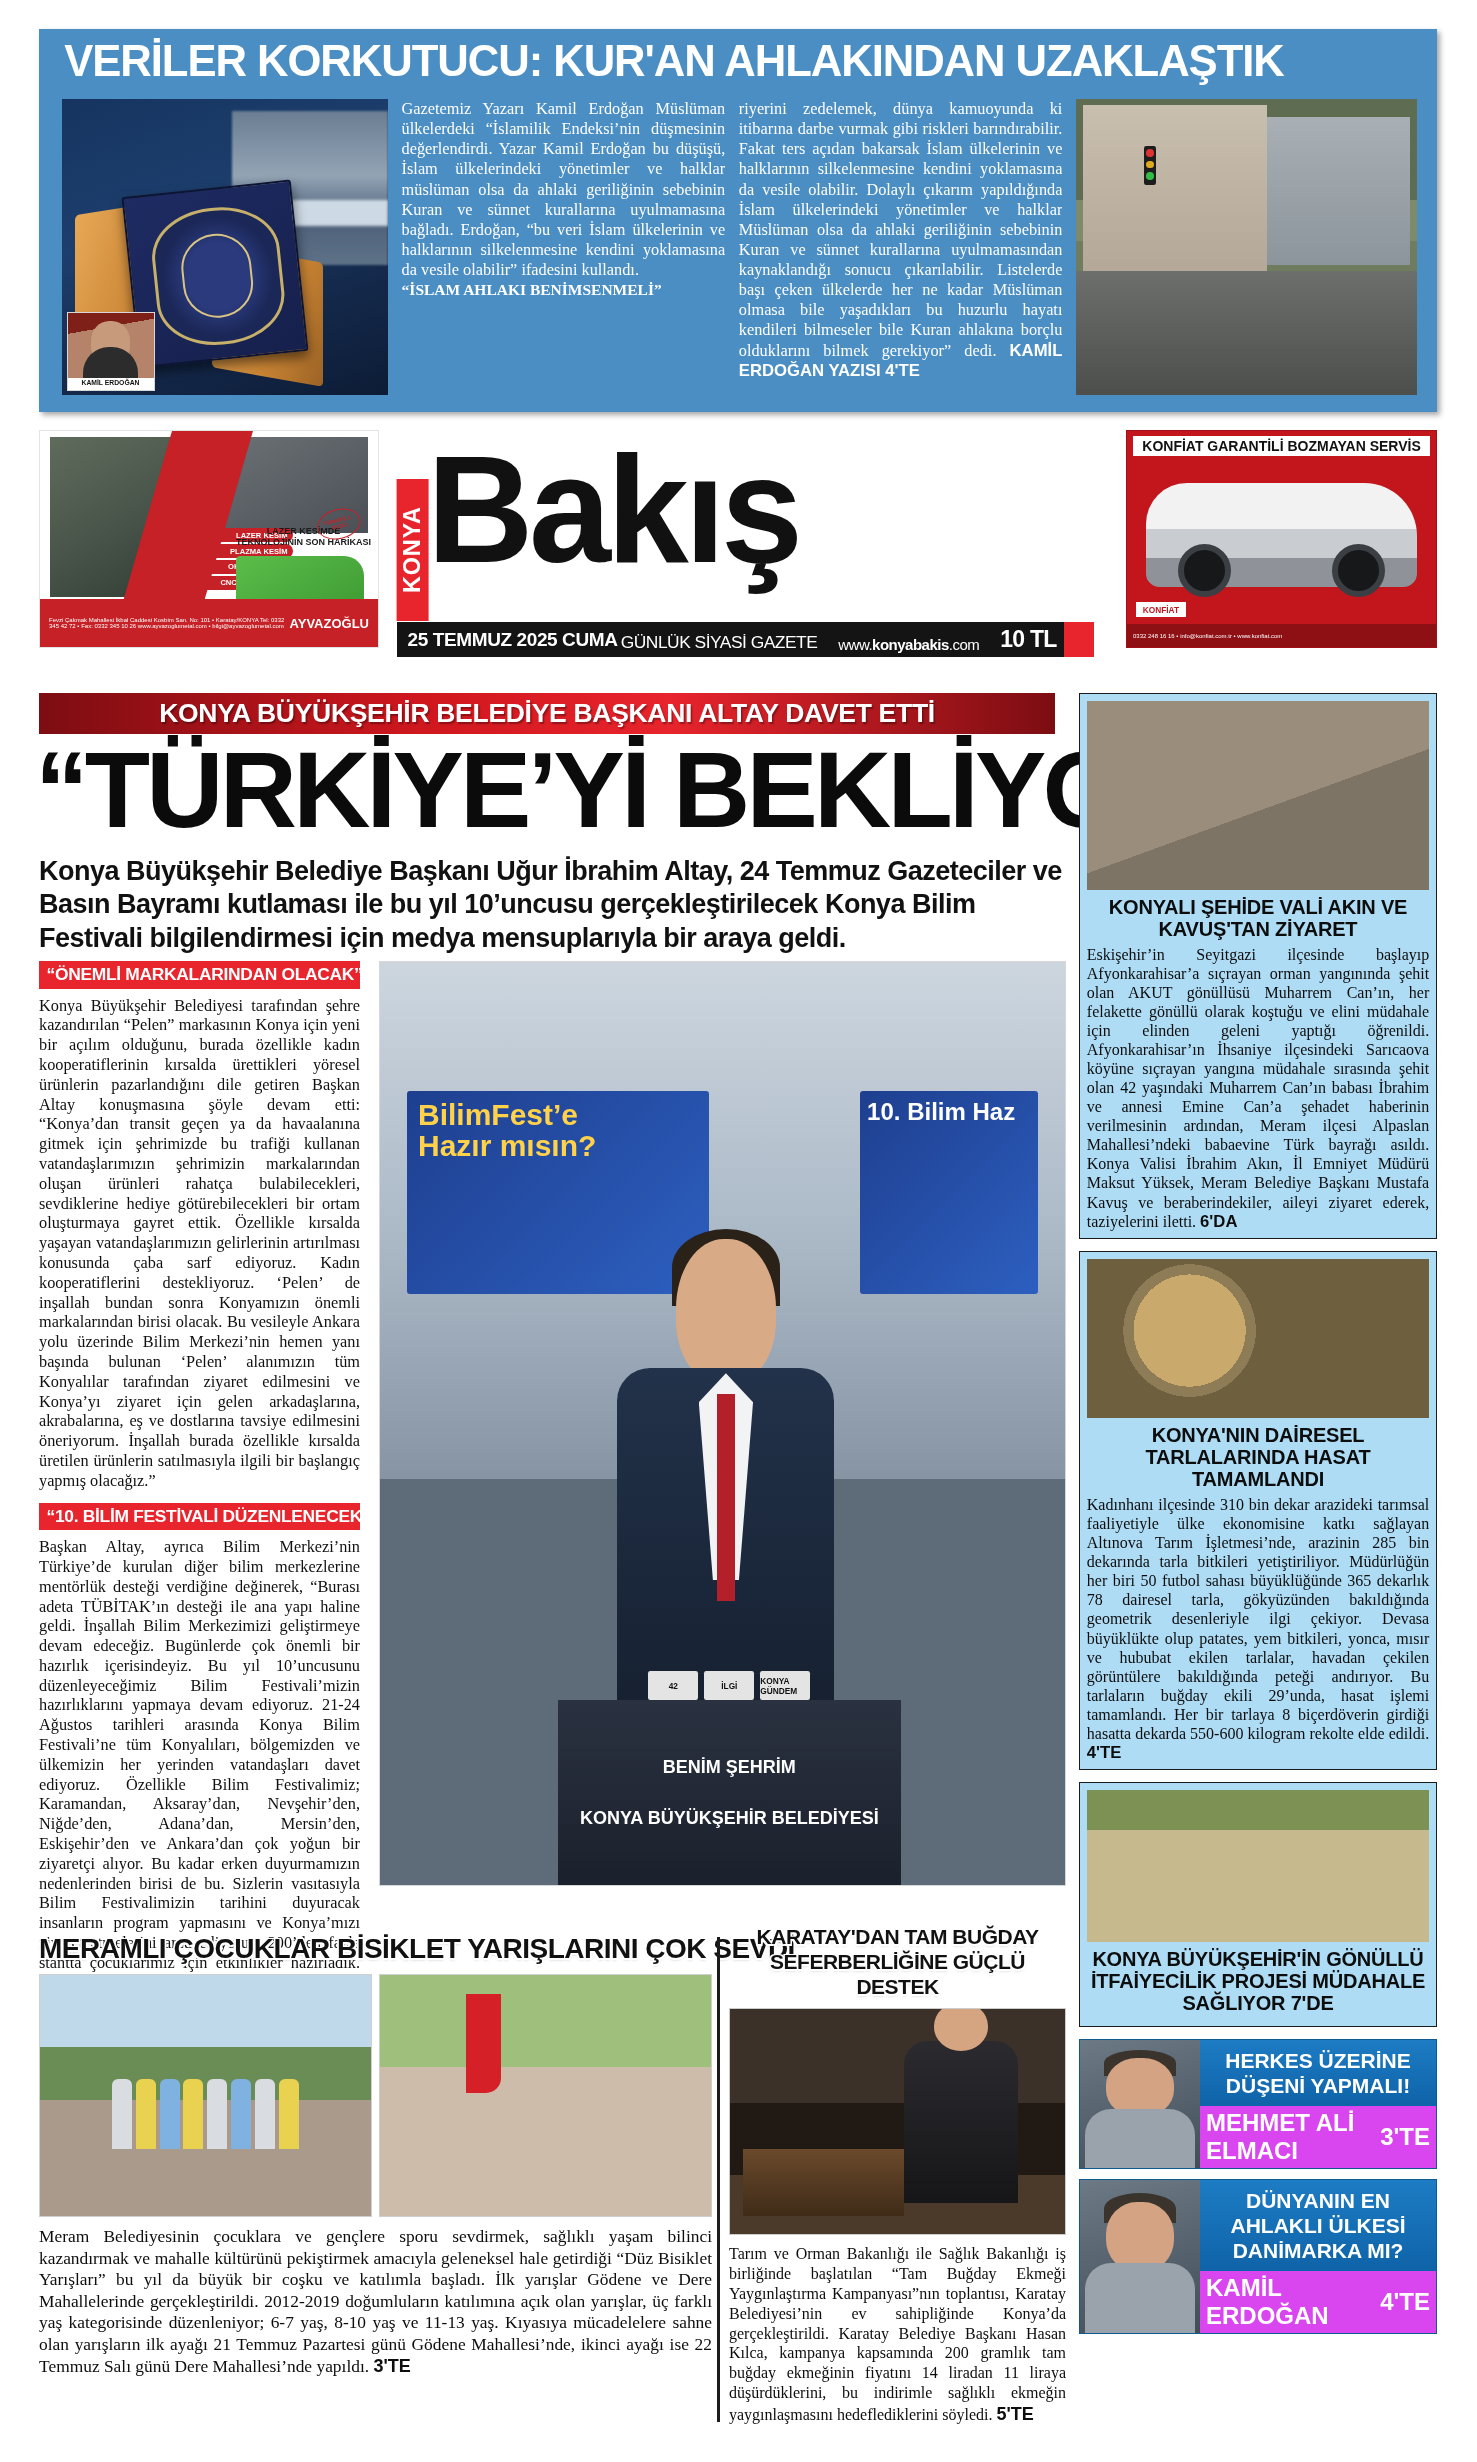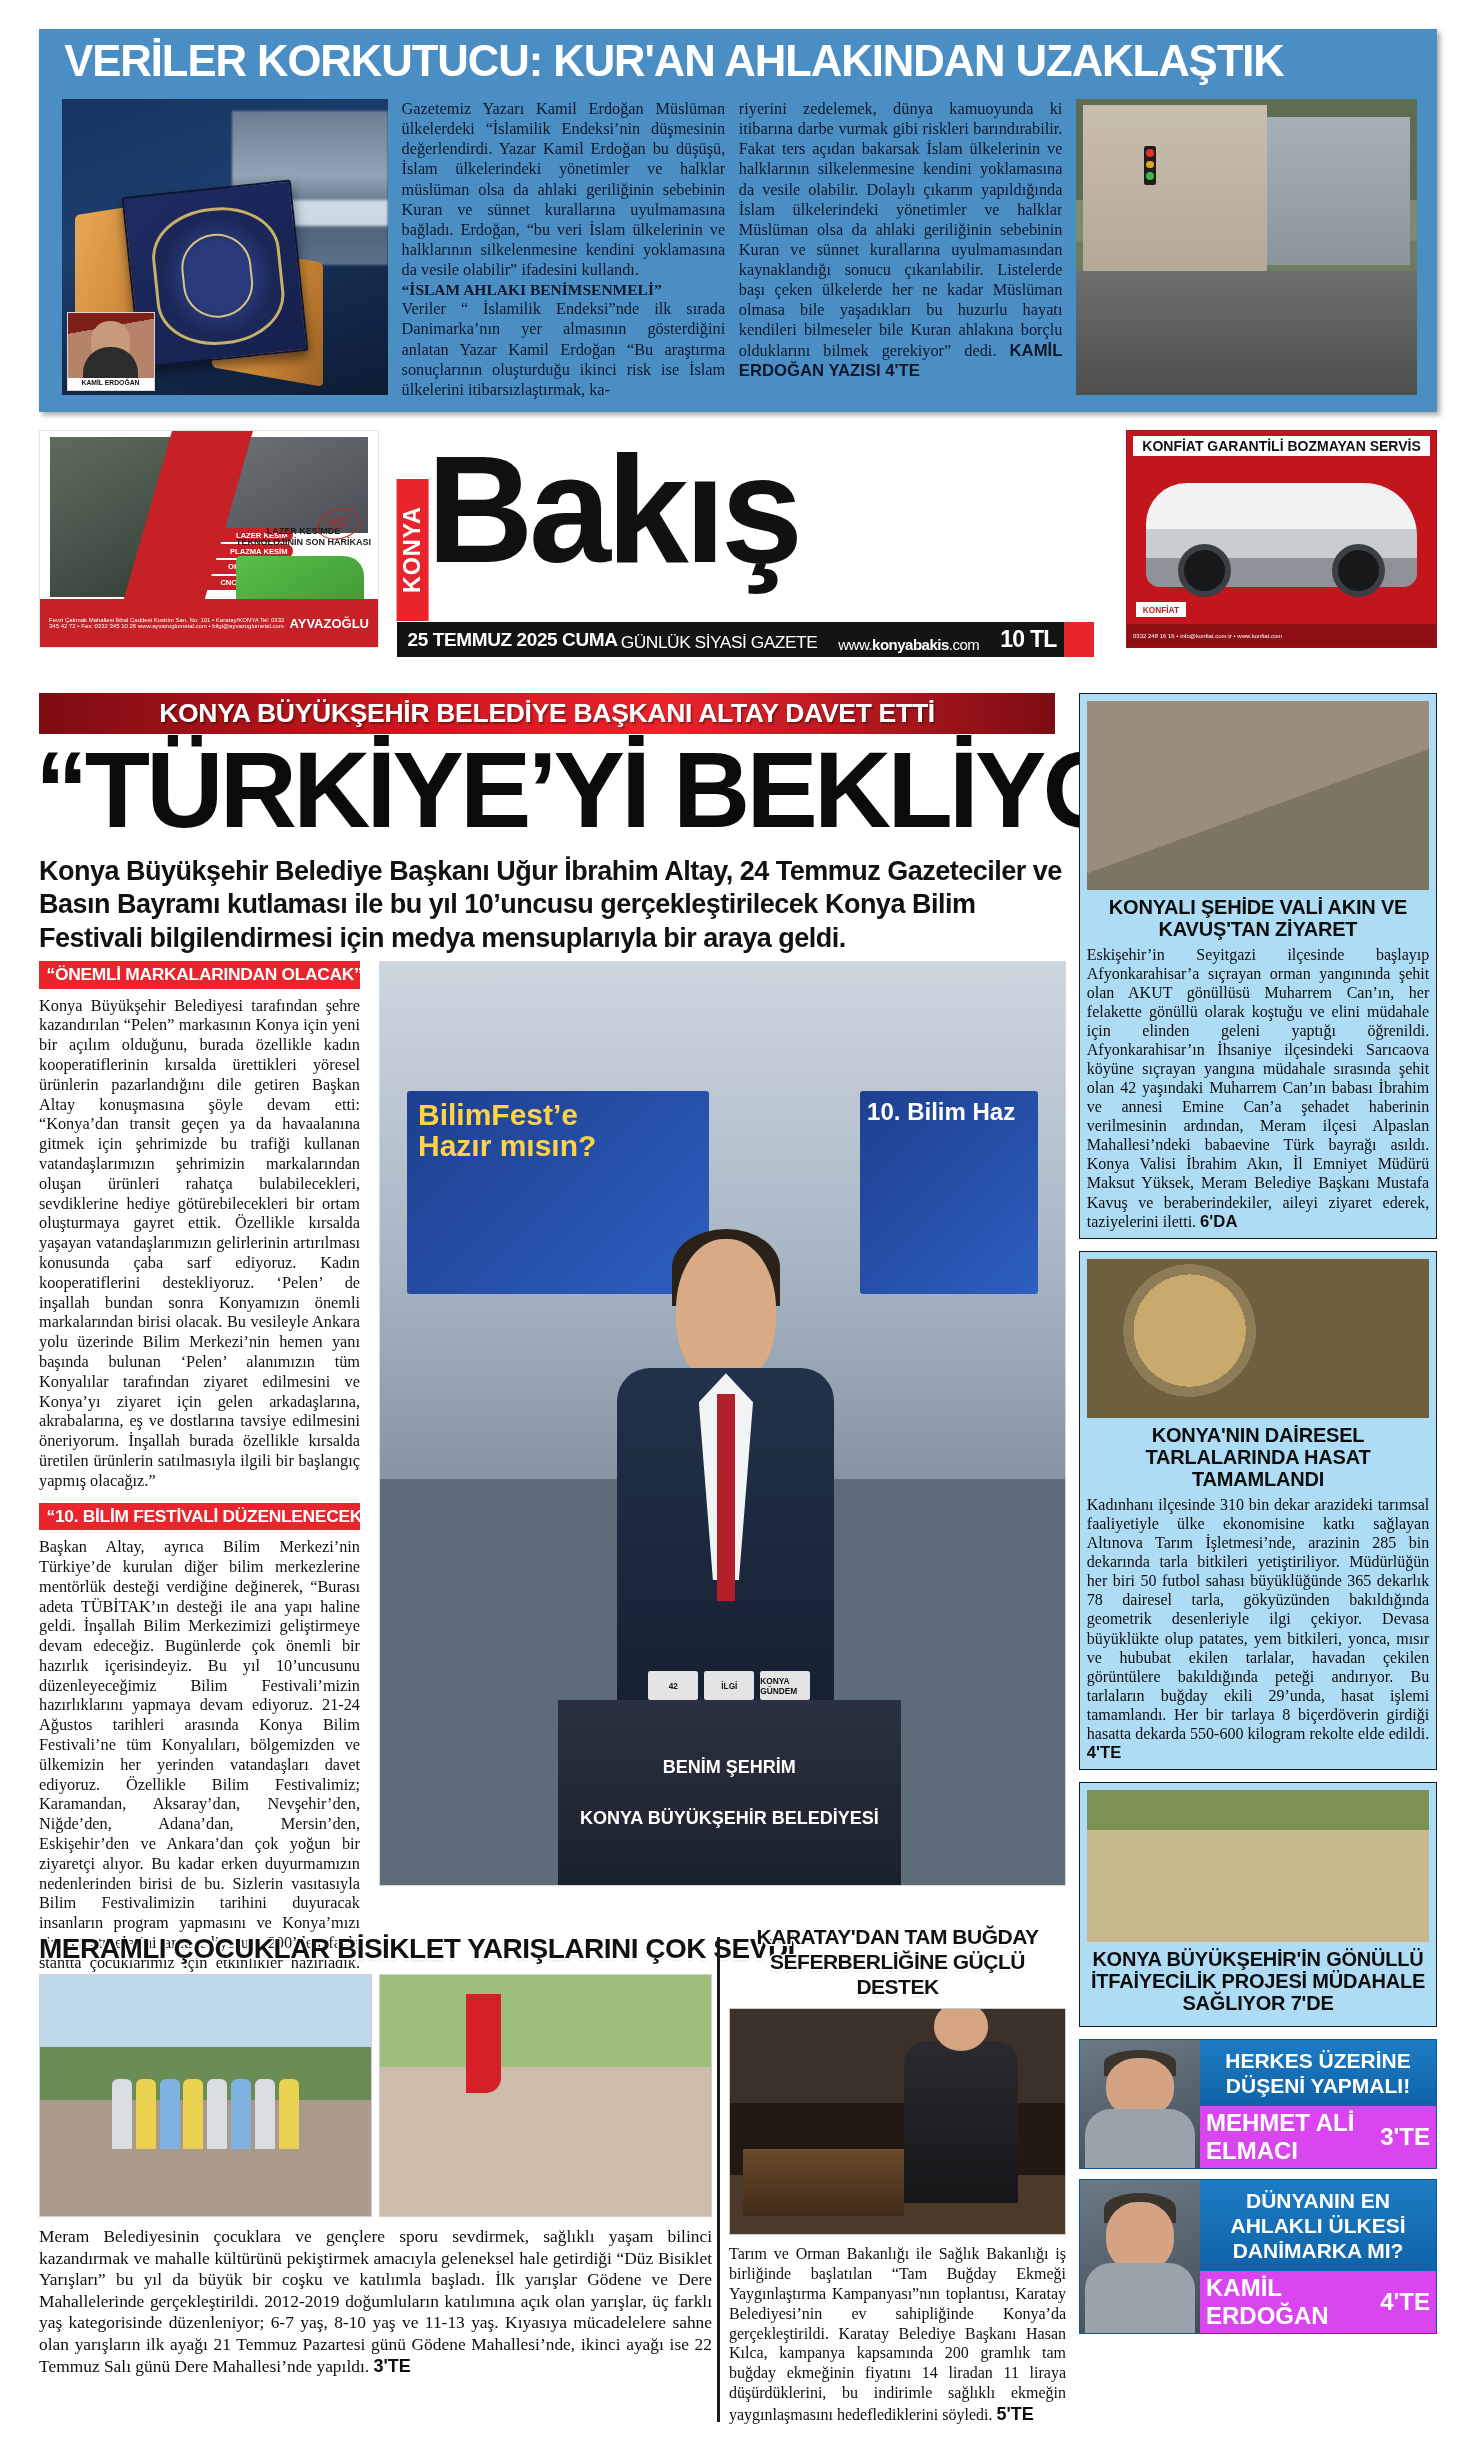--- a/index.html
+++ b/index.html
@@ -130,21 +130,21 @@
     content:""; position:absolute; left:18%; top:52%;
     width:64%; height:50%; border-radius: 26px 26px 0 0;
     background:#2c2c2c; z-index:2;
   }
   .author-badge .nm {
     font-family: "Liberation Sans", sans-serif;
     font-weight: bold; font-size: 6.8px; line-height: 1.15;
     color:#111; padding-top:1.5px;
   }
   .tb-col {
-    color: #0f172a;
+    color: #ffffff;
     font-size: 16.3px;
     line-height: 1.235;
     text-align: justify;
     font-family: "Liberation Serif", serif;
     flex: 1 1 0;
     overflow: hidden;
   }
   .tb-col .sub {
     font-weight: bold;
     font-size: 15.5px;
@@ -615,21 +615,20 @@
         <div class="author-badge">
           <div class="face"></div>
           <div class="nm">KAMİL
 ERDOĞAN</div>
         </div>
       </div>
 
       <div class="tb-col">
         <span>Gazetemiz Yazarı Kamil Erdoğan Müslüman ülkelerdeki “İslamilik Endeksi’nin düşmesinin değerlendirdi. Yazar Kamil Erdoğan bu düşüşü, İslam ülkelerindeki yönetimler ve halklar müslüman olsa da ahlaki geriliğinin sebebinin Kuran ve sünnet kurallarına uyulmamasına bağladı. Erdoğan, “bu veri İslam ülkelerinin ve halklarının silkelenmesine kendini yoklamasına da vesile olabilir” ifadesini kullandı.</span>
         <span class="sub">“İSLAM AHLAKI BENİMSENMELİ”</span>
-        <span>Veriler “ İslamilik Endeksi”nde ilk sırada Danimarka’nın yer almasının gösterdiğini anlatan Yazar Kamil Erdoğan “Bu araştırma sonuçlarının oluşturduğu ikinci risk ise İslam ülkelerini itibarsızlaştırmak, ka-</span>
       </div>
 
       <div class="tb-col">
         <span>riyerini zedelemek, dünya kamuoyunda ki itibarına darbe vurmak gibi riskleri barındırabilir. Fakat ters açıdan bakarsak İslam ülkelerinin ve halklarının silkelenmesine kendini yoklamasına da vesile olabilir. Dolaylı çıkarım yapıldığında İslam ülkelerindeki yönetimler ve halklar Müslüman olsa da ahlaki geriliğinin sebebinin Kuran ve sünnet kurallarına uyulmamasından kaynaklandığı sonucu çıkarılabilir. Listelerde başı çeken ülkelerde her ne kadar Müslüman olmasa bile yaşadıkları bu huzurlu hayatı kendileri bilmeseler bile Kuran ahlakına borçlu olduklarını bilmek gerekiyor” dedi.</span>
         <span class="ref">KAMİL ERDOĞAN YAZISI 4'TE</span>
       </div>
 
       <div class="tb-photo2">
         <div class="bldg"></div>
         <div class="bldg2"></div>

